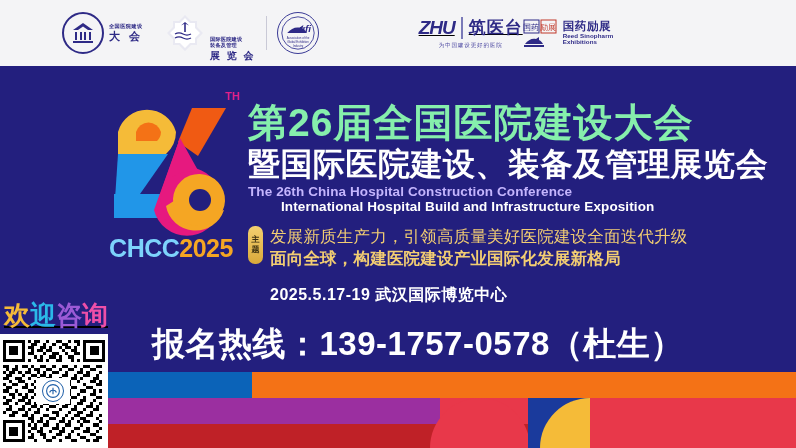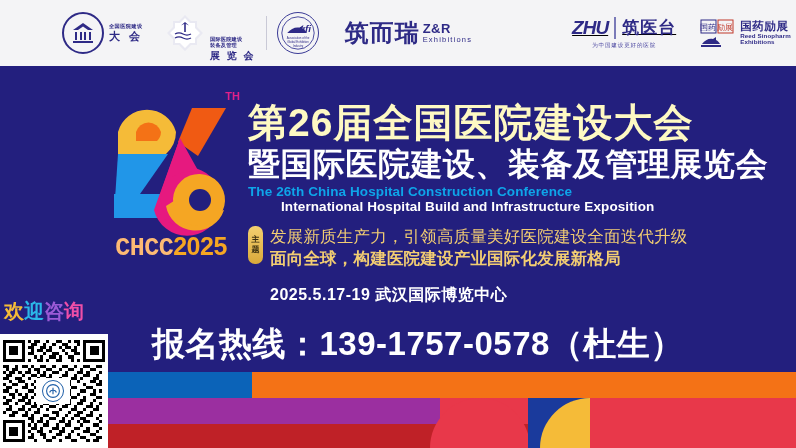--- a/index.html
+++ b/index.html
@@ -64,51 +64,51 @@
   .reed-txt{margin-left:4px;line-height:1.12;color:#2e2a86;}
   .reed-txt .r1{font-size:11.5px;font-weight:bold;letter-spacing:.6px;}
   .reed-txt .r2{font-size:6.2px;font-weight:bold;letter-spacing:.1px;}
   .reed-txt .r3{font-size:6.2px;font-weight:bold;letter-spacing:.1px;}
 
   
   .emblem{position:absolute;left:96px;top:88px;width:150px;height:175px;}
   .em-th{position:absolute;right:6px;top:2px;color:#e0208a;font-size:11px;font-weight:bold;}
   .chcc{position:absolute;left:0;bottom:0;width:150px;text-align:center;
         font-size:25px;font-weight:bold;letter-spacing:-.5px;}
-  .chcc .c1{color:#fdba74;font-family:Liberation Mono, monospace;}
+  .chcc .c1{color:#7dd3fc;}
   .chcc .c2{color:#f5a623;}
 
   
-  .t-main1{position:absolute;left:248px;top:96px;color:#fef9c3;font-size:39px;
+  .t-main1{position:absolute;left:248px;top:96px;color:#86efac;font-size:39px;
     font-weight:bold;letter-spacing:1px;white-space:nowrap;}
   .t-main2{position:absolute;left:248px;top:143px;color:#ffffff;font-size:32px;
     font-weight:bold;letter-spacing:.5px;white-space:nowrap;}
-  .t-en1{position:absolute;left:248px;top:184px;color:#0ea5e9;font-size:13.5px;
+  .t-en1{position:absolute;left:248px;top:184px;color:#c4b5fd;font-size:13.5px;
     font-weight:bold;letter-spacing:.1px;white-space:nowrap;}
   .t-en2{position:absolute;left:248px;top:199px;color:#ffffff;font-size:13.5px;
     font-weight:bold;letter-spacing:.1px;white-space:nowrap;padding-left:33px;}
 
   .theme-badge{position:absolute;left:248px;top:226px;width:15px;height:38px;
      background:linear-gradient(#f3d070,#d9a93a);border-radius:7px;
      display:flex;flex-direction:column;align-items:center;justify-content:center;}
   .theme-badge span{font-size:8px;color:#3a2f10;font-weight:bold;line-height:1.25;}
   .t-theme1{position:absolute;left:270px;top:226px;color:#f2cd72;font-size:16.5px;
      font-weight:normal;white-space:nowrap;letter-spacing:.2px;}
   .t-theme2{position:absolute;left:270px;top:248px;color:#f2cd72;font-size:16.5px;
      font-weight:bold;white-space:nowrap;letter-spacing:.2px;}
 
   .t-date{position:absolute;left:270px;top:285px;color:#ffffff;font-size:16px;
      font-weight:bold;white-space:nowrap;letter-spacing:.5px;}
 
   .t-hotline{position:absolute;left:152px;top:322px;color:#ffffff;font-size:33px;
      font-weight:bold;white-space:nowrap;letter-spacing:.5px;}
 
   
-  .welcome{position:absolute;left:4px;top:298px;font-size:20px;font-weight:bold;
-     letter-spacing:0px;white-space:nowrap;}
+  .welcome{position:absolute;left:4px;top:298px;font-size:26px;font-weight:bold;
+     letter-spacing:0px;white-space:nowrap;text-decoration:underline;}
   .w1{color:#f5bb38;}
   .w2{color:#2bb8e8;}
   .w3{color:#9b5ad6;}
   .w4{color:#ee4fa8;}
 
   .qrbox{position:absolute;left:0;top:334px;width:108px;height:114px;background:#ffffff;
      padding:3px;box-sizing:border-box;}
   .qr{width:102px;height:108px;display:block;}
   .qr-center{position:absolute;left:36px;top:378px;width:34px;height:26px;background:#fff;
      display:flex;align-items:center;justify-content:center;}
@@ -172,40 +172,33 @@
         <svg viewBox="0 0 40 40" width="36" height="36">
           <circle cx="20" cy="20" r="18" fill="none" stroke="#3a3a96" stroke-width="1"></circle>
           <path d="M8 20c4-5 9-7 14-6l4-3-1 4c2 1 4 3 5 5z" fill="#2e2a86"></path>
           <text x="21" y="19" font-size="11" font-family="Liberation Sans, sans-serif" font-style="italic" font-weight="bold" fill="#2e2a86">ufi</text>
           <text x="20" y="27" font-size="3.2" text-anchor="middle" font-family="Liberation Sans, sans-serif" fill="#2e2a86">Association of the</text>
           <text x="20" y="31" font-size="3.2" text-anchor="middle" font-family="Liberation Sans, sans-serif" fill="#2e2a86">Global Exhibition</text>
           <text x="20" y="35" font-size="3.2" text-anchor="middle" font-family="Liberation Sans, sans-serif" fill="#2e2a86">Industry</text>
         </svg>
       </div>
 
-      <div class="lgroup" style="margin-left:26px;">
-        <div class="zr-cn">筑而瑞</div>
-        <div class="zr-en">
-          <div class="z1">Z&amp;R</div>
-          <div class="z2">Exhibitions</div>
-        </div>
-      </div>
 
       <div class="lgroup" style="margin-left:100px;align-items:flex-start;">
         <div>
           <div style="display:flex;align-items:center;text-decoration:underline;">
             <div class="zhu-mark">ZHU</div>
             <div class="zhu-bar"></div>
             <div class="zhu-cn">筑医台</div>
           </div>
           <div class="zhu-sub">为中国建设更好的医院</div>
         </div>
       </div>
 
-      <div class="lgroup" style="margin-left:24px;justify-content:space-between;">
+      <div class="lgroup" style="justify-content:space-between;">
         <svg class="reed-mark" viewBox="0 0 36 30">
           <rect x="1" y="2" width="15" height="13" fill="none" stroke="#2e2a86" stroke-width="1"></rect>
           <rect x="18" y="2" width="15" height="13" fill="none" stroke="#c0392b" stroke-width="1"></rect>
           <text x="8" y="12" font-size="8" text-anchor="middle" font-family="Liberation Sans, sans-serif" fill="#2e2a86">国药</text>
           <text x="25" y="12" font-size="8" text-anchor="middle" font-family="Liberation Sans, sans-serif" fill="#c0392b">励展</text>
           <path d="M2 26c3-4 7-6 11-5l3-2v3c2 1 3 2 4 4z" fill="#2e2a86"></path>
           <rect x="1" y="27" width="20" height="2" fill="#2e2a86"></rect>
         </svg>
         <div class="reed-txt">
           <div class="r1">国药励展</div>

